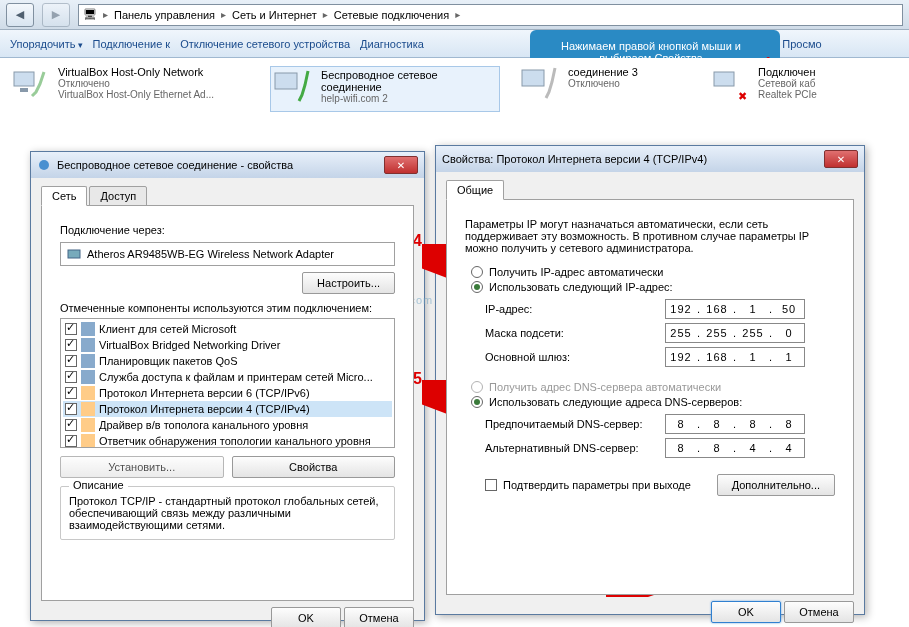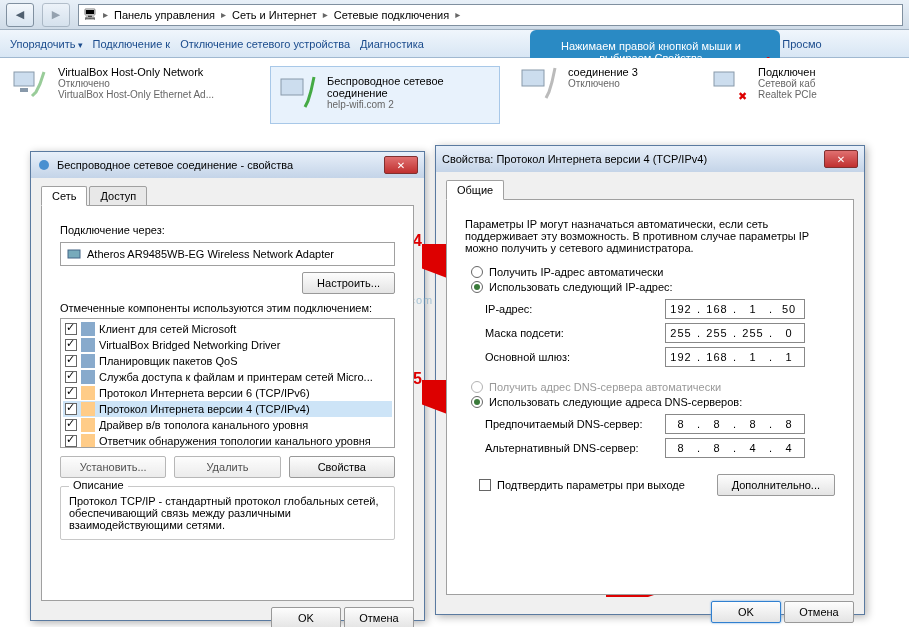--- a/index.html
+++ b/index.html
@@ -103,21 +103,21 @@
           <rect x="4" y="6" width="20" height="14" fill="#cde" stroke="#89a"></rect>
           <rect x="10" y="22" width="8" height="4" fill="#89a"></rect>
           <path d="M22 30 l4 -4 l4 -8 l4 -12" stroke="#9c9" stroke-width="3" fill="none"></path>
         </svg></div>
     <div class="net-text">
       <div class="line1">VirtualBox Host-Only Network</div>
       <div class="line2">Отключено</div>
       <div class="line3">VirtualBox Host-Only Ethernet Ad...</div>
     </div>
   </div>
-  <div class="net-item" style="background:#e8f2fc; border:1px solid #a8c8e8; padding:8px; width:230px">
+  <div class="net-item" style="background:#e8f2fc; border:1px solid #a8c8e8; padding:2px; width:230px">
     <div class="net-icon"><svg viewBox="0 0 40 40">
           <rect x="2" y="4" width="22" height="16" fill="#cde" stroke="#89a"></rect>
           <path d="M26 32 l3 -6 l3 -10 l3 -14" stroke="#4a4" stroke-width="3" fill="none"></path>
         </svg></div>
     <div class="net-text">
       <div class="line1">Беспроводное сетевое соединение</div>
       <div class="line2">help-wifi.com  2</div>
     </div>
   </div>
   <div class="net-item" style="width:170px">
@@ -219,21 +219,20 @@
         <div class="list-row">
             <div class="chk on"></div>
             <svg class="item-icon">
               <rect width="14" height="14" fill="#fc8"></rect>
             </svg>
             <span>Ответчик обнаружения топологии канального уровня</span>
           </div>
       </div>
       <div style="display:flex; gap:8px; margin:8px 0">
         <span class="btn" style="flex:1;opacity:.7">Установить...</span>
-        <span class="btn" style="flex:1;opacity:.7">Удалить</span>
         <span class="btn" style="flex:1">Свойства</span>
       </div>
       <div class="groupbox" style="margin-top:4px">
         <div class="groupbox-title">Описание</div>
         <div>Протокол TCP/IP - стандартный протокол глобальных сетей, обеспечивающий связь между различными взаимодействующими сетями.</div>
       </div>
     </div>
     <div style="text-align:right; margin-top:6px">
       <span class="btn" style="width:70px">OK</span>
       <span class="btn" style="width:70px">Отмена</span>
@@ -330,21 +329,21 @@
               <span class="dot">.</span>
               <span>8</span>
               <span class="dot">.</span>
               <span>4</span>
               <span class="dot">.</span>
               <span>4</span>
             </div>
           </div>
       </div>
 
-      <div style="display:flex;align-items:center;margin:16px 0 0 14px">
+      <div style="display:flex;align-items:center;margin:16px 0 0 20px">
         <div class="chk" style="margin-right:6px"></div>
         <span>Подтвердить параметры при выходе</span>
         <span class="btn" style="margin-left:auto">Дополнительно...</span>
       </div>
     </div>
     <div style="text-align:right; margin-top:6px">
       <span class="btn default" style="width:70px">OK</span>
       <span class="btn" style="width:70px">Отмена</span>
     </div>
   </div>

